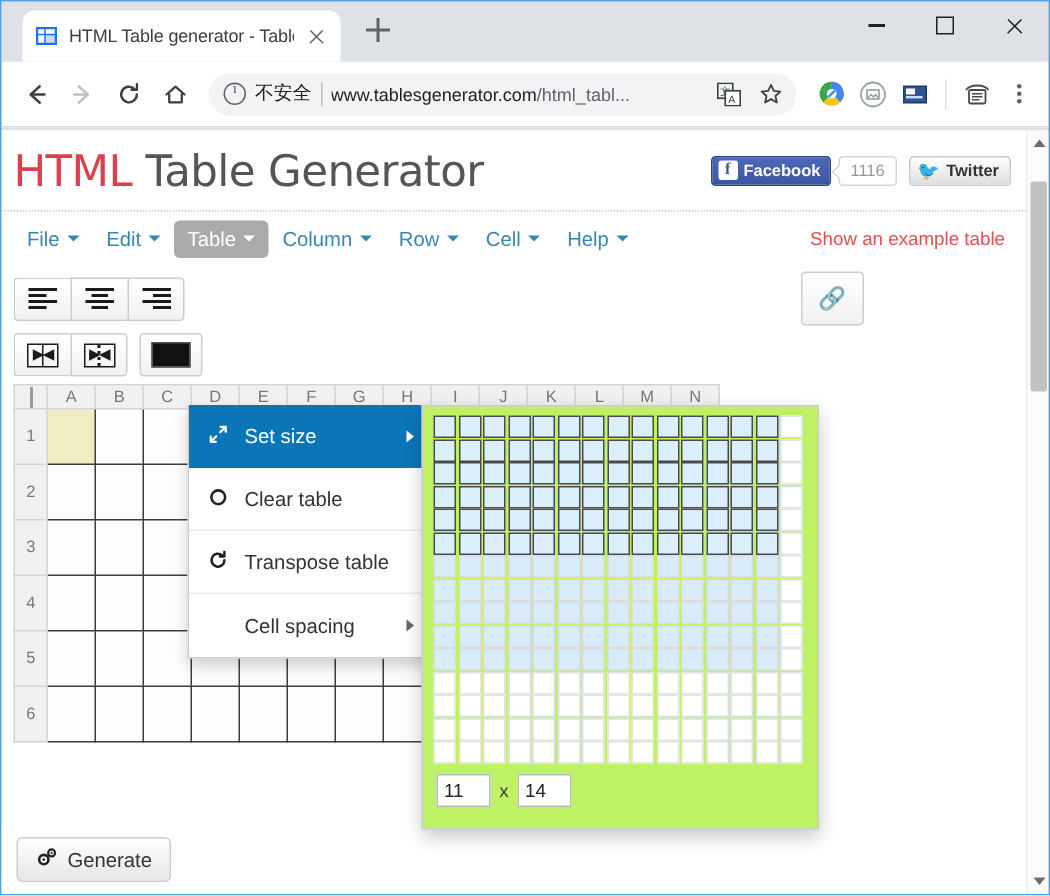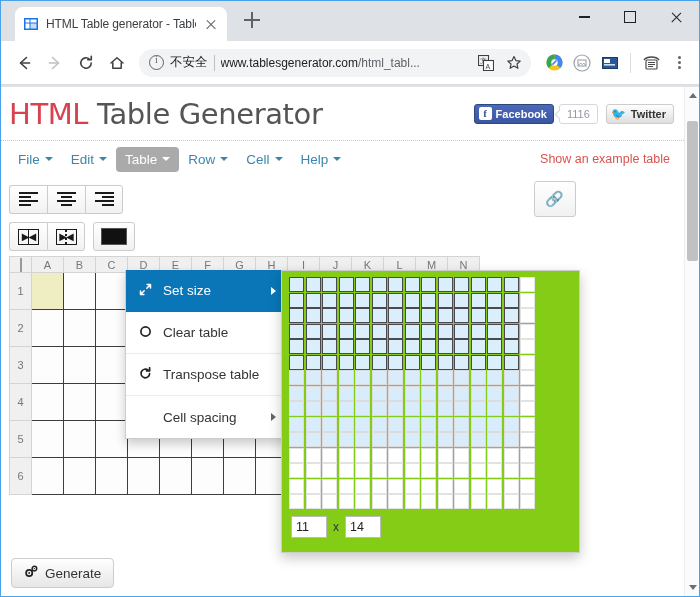--- a/index.html
+++ b/index.html
@@ -202,22 +202,22 @@
   .dd-item:last-child { border-bottom:none; }
   .dd-item.hl { background:#0a76b8; color:#ffffff; border-bottom-color:#0a76b8; }
   .dd-ico { width:15px; text-align:center; font-size:13px; flex:0 0 15px; }
   .dd-arrow { position:absolute; right:11px; width:0; height:0;
               border-top:4px solid transparent; border-bottom:4px solid transparent;
               border-left:5px solid currentColor; opacity:.75; }
   .dd-item.hl .dd-arrow { opacity:1; }
 
   
   .sizepicker {
-    position:absolute; left:280px; top:183px; width:299px; height:283px;
-    background:#84cc16; border:1px solid #ccc; box-shadow:0 5px 12px rgba(0,0,0,.22);
+    position:absolute; left:280px; top:183px; width:265px; height:283px;
+    background:#bef264; border:1px solid #ccc; box-shadow:0 5px 12px rgba(0,0,0,.22);
     z-index:45; padding:6px 7px;
   }
   .gridpick { display:grid; grid-template-columns:repeat(15, 16px); gap:0.5px; }
   .gp {
     width:15px; height:15px; border:1.3px solid #e2e2e2; background:#ffffff; cursor:pointer;
   }
   .gp.fill { background:#d9ecfb; border-color:#dcdcdc; }
   .gp.hov  { background:#dbeefb; border-color:#4a4a4a; }
   .sizeinputs { display:flex; align-items:center; gap:6px; margin-top:7px; padding-left:2px; }
   .sizeinputs input {
@@ -370,20 +370,24 @@
         <div class="menu-item">
             <span>File</span>
             <i class="caret"></i>
           </div>
         <div class="menu-item">
             <span>Edit</span>
             <i class="caret"></i>
           </div>
         <div class="menu-item active">
             <span>Table</span>
+            <i class="caret"></i>
+          </div>
+        <div class="menu-item">
+            <span>Column</span>
             <i class="caret"></i>
           </div>
         <div class="menu-item">
             <span>Row</span>
             <i class="caret"></i>
           </div>
         <div class="menu-item">
             <span>Cell</span>
             <i class="caret"></i>
           </div>

